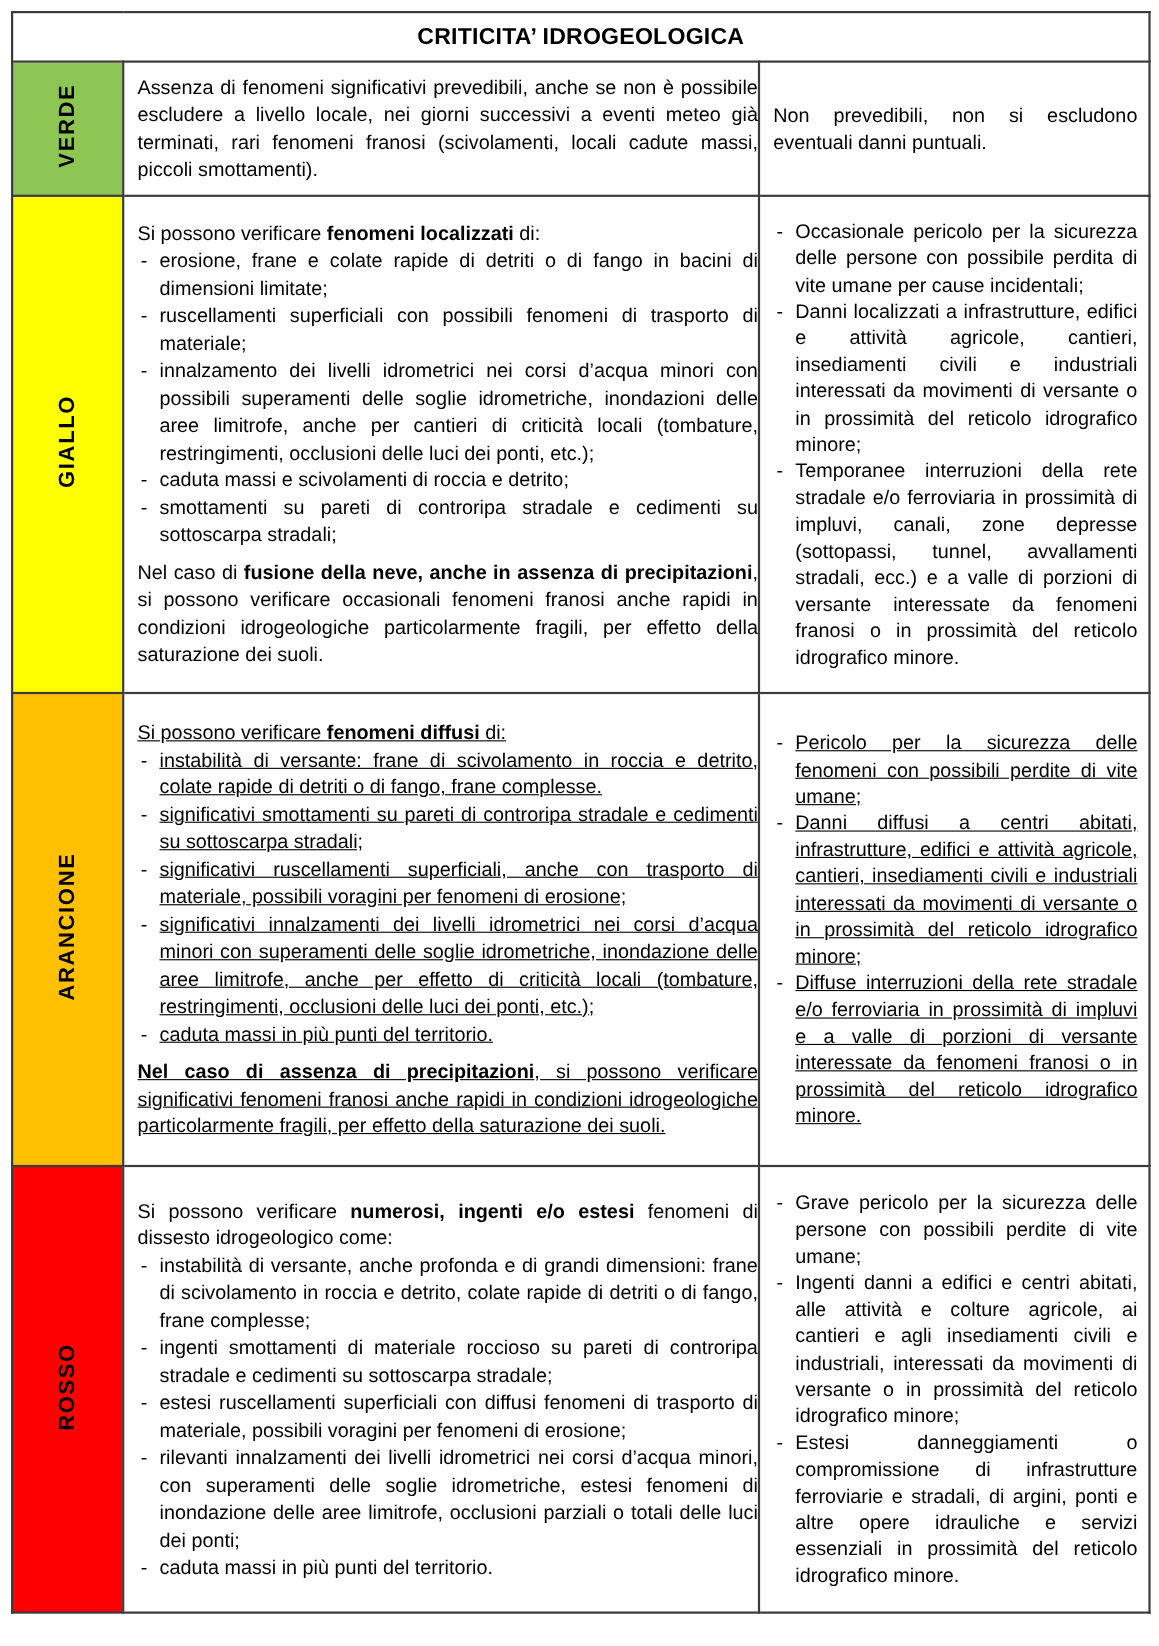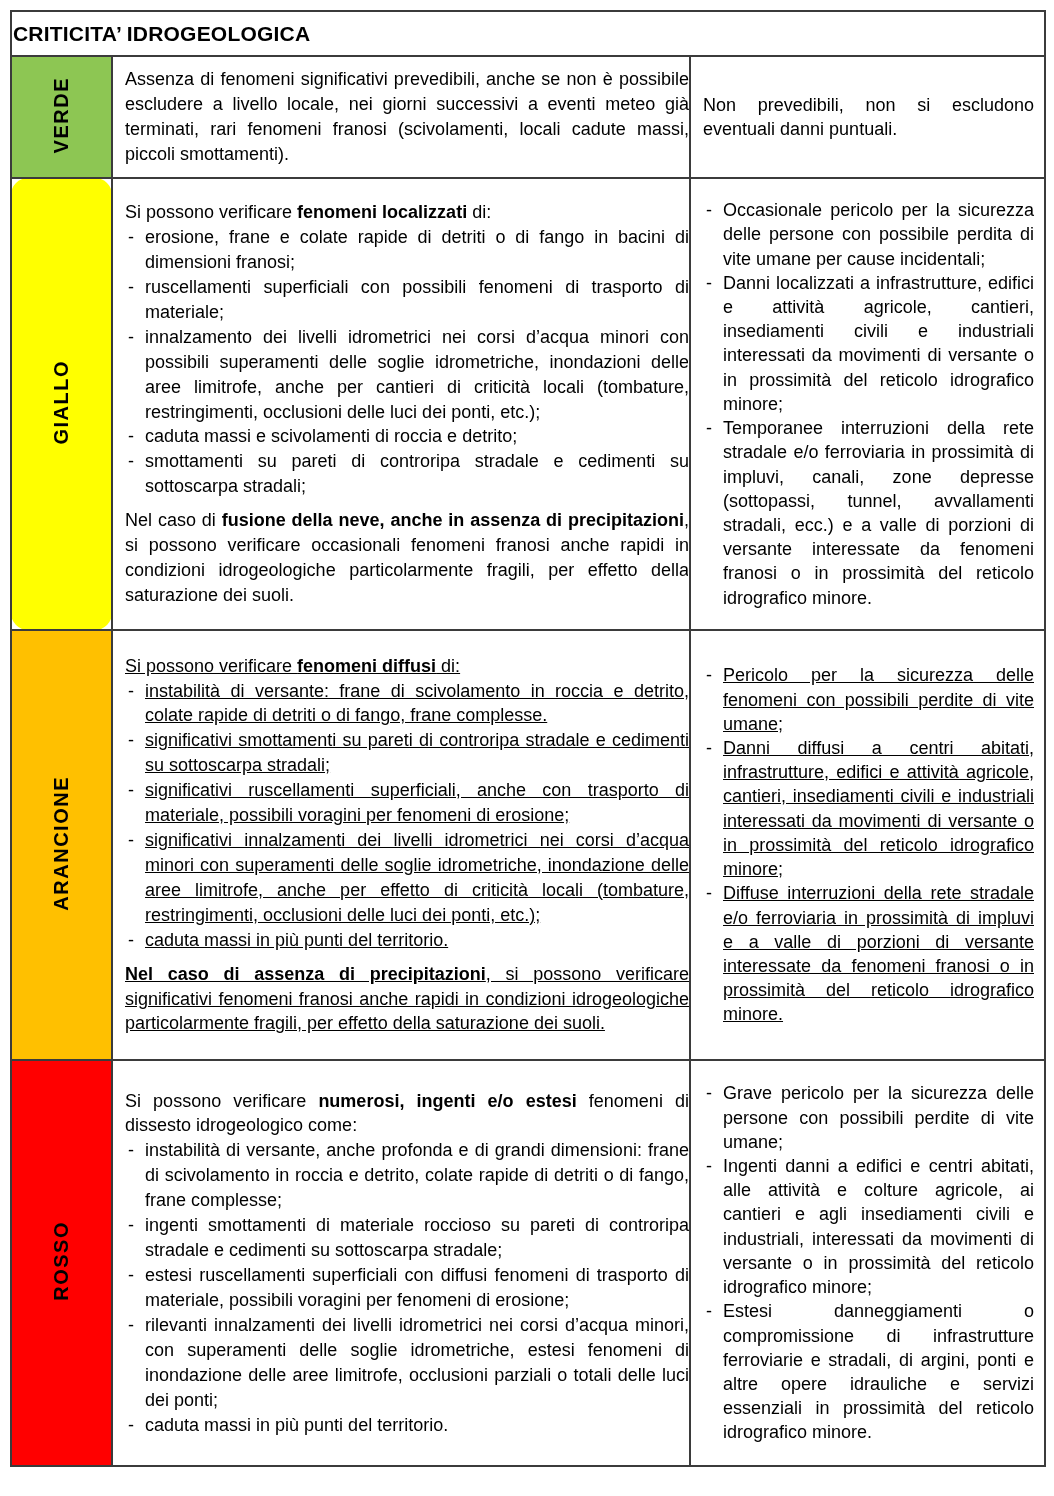--- a/index.html
+++ b/index.html
@@ -3,21 +3,21 @@
 <meta charset="utf-8">
 <style>
   html, body { margin: 0; padding: 0; background: #ffffff; }
   body { width: 1054px; font-family: "Liberation Sans", sans-serif; color: #000; }
   .page { padding: 10px 10px 12px 10px; }
 
   table.crit { border-collapse: collapse; width: 1034px; table-layout: fixed; }
   table.crit td { border: 2px solid #3b3b3b; vertical-align: middle; overflow: hidden; }
 
   .title-cell {
-    height: 41px; text-align: left; font-weight: bold; font-size: 21px; letter-spacing: .2px;
+    height: 41px; text-align: center; font-weight: bold; font-size: 21px; letter-spacing: .2px;
   }
   .hdr-cell { height: 62px; text-align: center; font-weight: bold; font-size: 20px; line-height: 1.25; }
 
   .code-cell { text-align: center; }
   .code-label {
     display: inline-block;
     writing-mode: vertical-rl;
     transform: rotate(180deg);
     font-weight: bold; font-size: 20px; letter-spacing: 1.5px;
     white-space: nowrap;
@@ -34,21 +34,21 @@
 
   .para { margin: 0; }
   .hlist { margin: 0; }
   .hlist + .para { margin-top: 9px; }
   .hitem { position: relative; padding-left: 20px; }
   .hitem .dash { position: absolute; left: 3px; }
   .bold { font-weight: bold; }
 
   
   tr.r-verde     td { height: 106px; }
-  tr.r-giallo    td { height: 436px; border-radius: 17px; }
+  tr.r-giallo    td { height: 436px; }
   tr.r-arancione td { height: 414px; text-decoration: underline; }
   tr.r-rosso     td { height: 390px; }
 </style>
 </head>
 <body>
 
 <div class="page">
   <table class="crit">
     <colgroup>
       <col style="width:101px">
@@ -72,21 +72,21 @@
           </td>
       </tr>
 
       <tr class="r-giallo">
         <td class="code-cell" style="background-color: rgb(255, 255, 0);">
           <span class="code-label">GIALLO</span>
         </td>
         <td class="body-cell">
             <div class="para"><span>Si possono verificare </span><span class="bold">fenomeni localizzati</span><span> di:</span></div>
             <div class="hlist">
-              <div class="hitem"><span class="dash">-</span><span>erosione, frane e colate rapide di detriti o di fango in bacini di dimensioni franosi;</span></div>
+              <div class="hitem"><span class="dash">-</span><span>erosione, frane e colate rapide di detriti o di fango in bacini di dimensioni limitate;</span></div>
               <div class="hitem"><span class="dash">-</span><span>ruscellamenti superficiali con possibili fenomeni di trasporto di materiale;</span></div>
               <div class="hitem"><span class="dash">-</span><span>innalzamento dei livelli idrometrici nei corsi d’acqua minori con possibili superamenti delle soglie idrometriche, inondazioni delle aree limitrofe, anche per cantieri di criticità locali (tombature, restringimenti, occlusioni delle luci dei ponti, etc.);</span></div>
               <div class="hitem"><span class="dash">-</span><span>caduta massi e scivolamenti di roccia e detrito;</span></div>
               <div class="hitem"><span class="dash">-</span><span>smottamenti su pareti di controripa stradale e cedimenti su sottoscarpa stradali;</span></div>
             </div>
             <div class="para"><span>Nel caso di </span><span class="bold">fusione della neve, anche in assenza di precipitazioni</span><span>, si possono verificare occasionali fenomeni franosi anche rapidi in condizioni idrogeologiche particolarmente fragili, per effetto della saturazione dei suoli.</span></div>
           </td>
         <td class="body-cell effects-cell">
             <div class="hlist">
               <div class="hitem"><span class="dash">-</span><span>Occasionale pericolo per la sicurezza delle persone con possibile perdita di vite umane per cause incidentali;</span></div>

